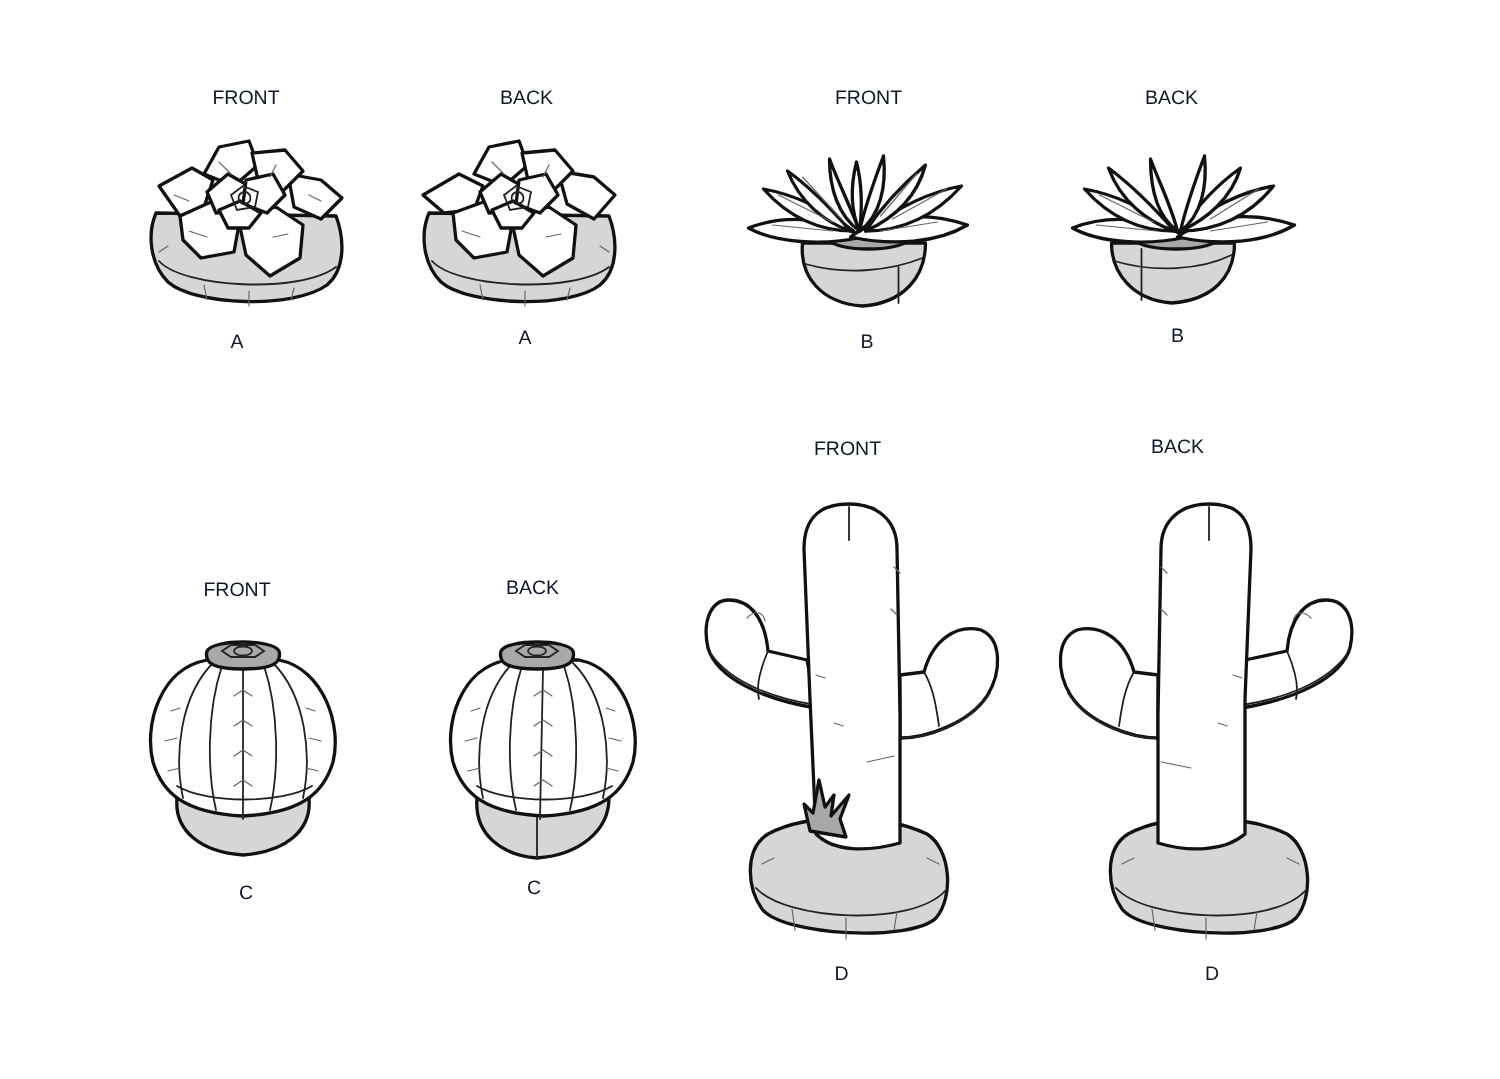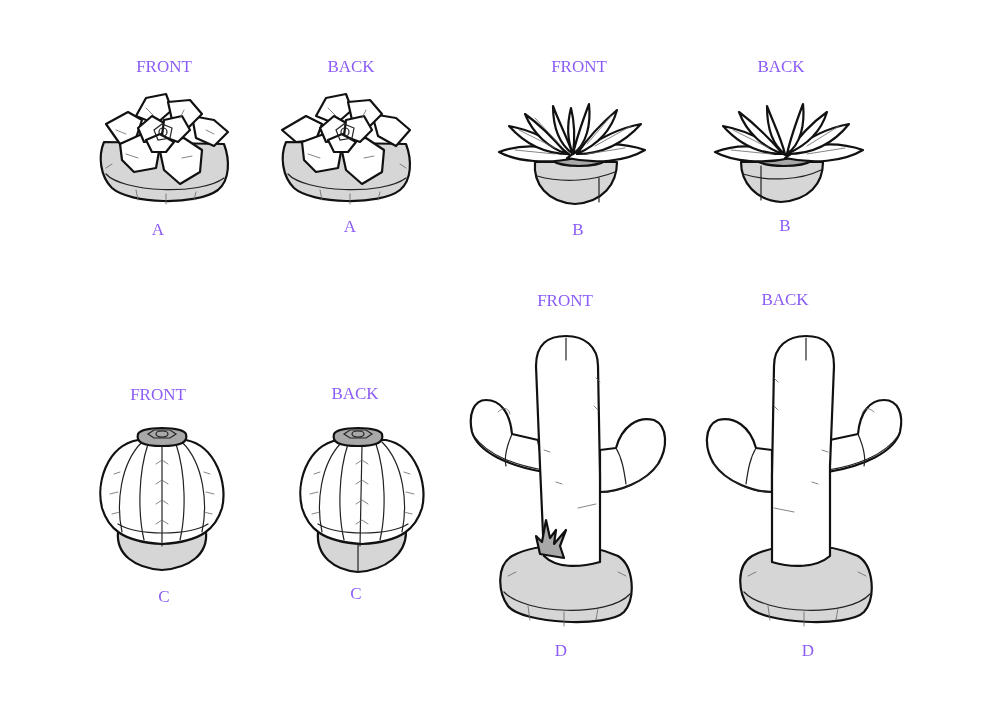--- a/index.html
+++ b/index.html
@@ -1,17 +1,17 @@
 <!DOCTYPE html>
 <html><head>
 <meta charset="utf-8">
 <style>
   html, body { margin: 0; padding: 0; background: #ffffff; }
   body { width: 1000px; height: 719px; position: relative; overflow: hidden; font-family: "Liberation Sans", sans-serif; }
-  .lbl { position: absolute; color: #8b5cf6; font-size: 17px; letter-spacing: 0px; transform: translateX(-50%); white-space: nowrap; font-family: Liberation Serif, serif; }
+  .lbl { position: absolute; color: #0f172a; font-size: 13px; letter-spacing: 0px; transform: translateX(-50%); white-space: nowrap; font-family: Liberation Sans, sans-serif; }
   .view { position: absolute; }
   svg { display: block; overflow: visible; }
   .o { stroke: #111; stroke-width: 2.2; stroke-linejoin: round; stroke-linecap: round; }
   .t { stroke: #222; stroke-width: 1.2; fill: none; stroke-linecap: round; }
   .h { stroke: #666; stroke-width: 0.8; fill: none; stroke-linecap: round; }
 </style>
 </head>
 <body>
 
 <div class="lbl" style="left:164px; top:57px;">FRONT</div>

